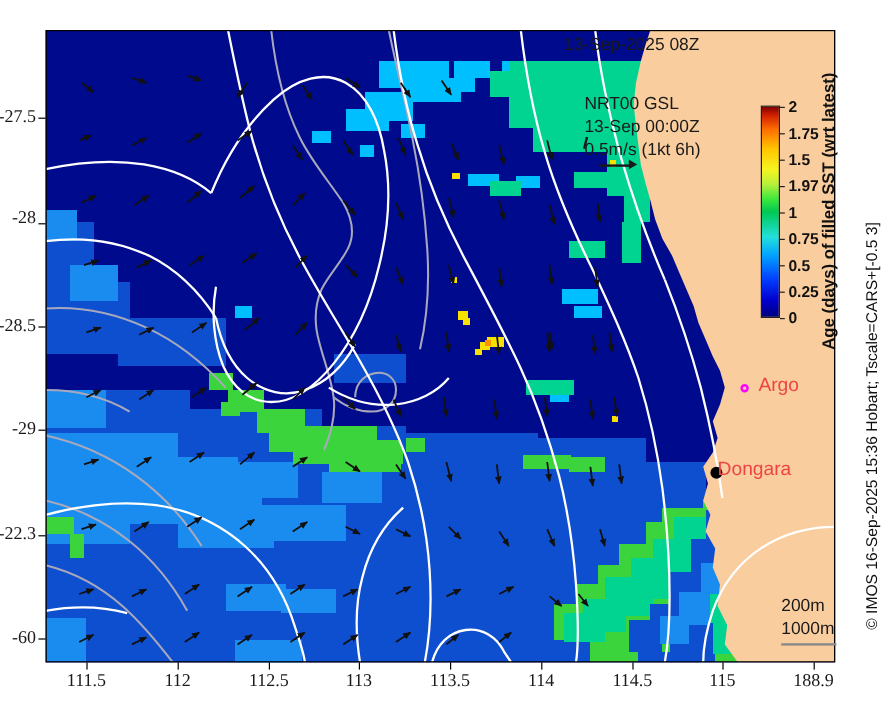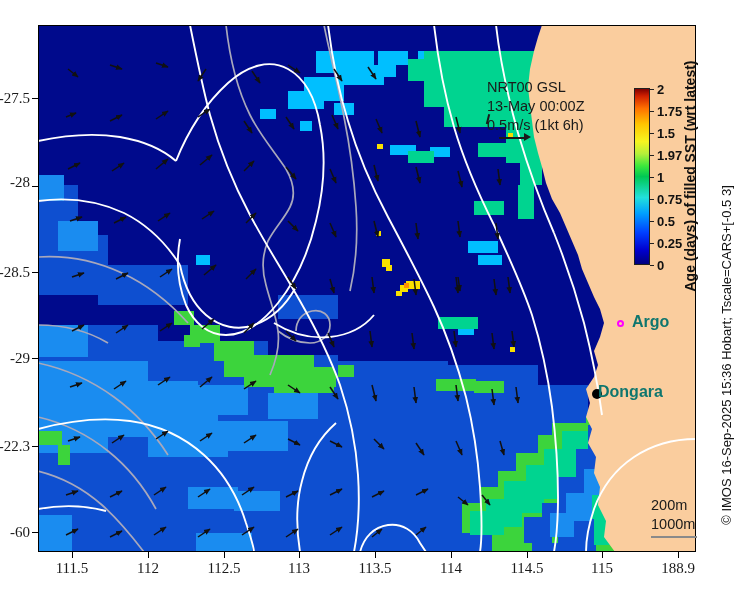--- a/index.html
+++ b/index.html
@@ -21,21 +21,21 @@
   .ytick{height:1px;width:6px;left:32px;}
   .xlab{position:absolute;top:560px;font-family:"Liberation Serif",serif;
         font-size:15px;color:#1a1a1a;transform:translateX(-50%);white-space:nowrap;}
   .ylab{position:absolute;left:30px;font-family:"Liberation Serif",serif;
         font-size:15px;color:#1a1a1a;transform:translate(-100%,-50%);white-space:nowrap;}
 
   
   .maptxt{position:absolute;font-family:"Liberation Sans",sans-serif;
           font-size:14.5px;color:#1a1a1a;white-space:nowrap;}
   .placelbl{position:absolute;font-family:"Liberation Sans",sans-serif;
-          font-weight:bold;font-size:16px;color:#0f766e;white-space:nowrap;}
+          font-weight:normal;font-size:16px;color:#ef4444;white-space:nowrap;}
 
   
   #cbwrap{position:absolute;left:634px;top:88px;width:16px;height:177px;}
   #cbar{width:16px;height:177px;border:1px solid #202020;box-sizing:border-box;
         background:linear-gradient(to top,
           #00007f 0%,
           #0000cf 8%,
           #0040ff 18%,
           #00a0ff 29%,
           #22e0dc 38%,
@@ -460,23 +460,24 @@
     <div class="tick ytick" style="top:446px"></div>
     <div class="tick ytick" style="top:532px"></div>
     <div class="ylab" style="top:98px">-27.5</div>
     <div class="ylab" style="top:182px">-28</div>
     <div class="ylab" style="top:272px">-28.5</div>
     <div class="ylab" style="top:358px">-29</div>
     <div class="ylab" style="top:446px">-22.3</div>
     <div class="ylab" style="top:532px">-60</div>
   </div>
 
+  <div class="maptxt" style="left:470px;top:30px">13-Sep-2025 08Z</div>
 
   <div class="maptxt" style="left:487px;top:79px">NRT00 GSL</div>
-  <div class="maptxt" style="left:487px;top:98px">13-May 00:00Z</div>
+  <div class="maptxt" style="left:487px;top:98px">13-Sep 00:00Z</div>
   <div class="maptxt" style="left:487px;top:117px">0.5m/s (1kt 6h)</div>
   <div id="reftick"></div>
   <div id="refarrowline"></div>
   <div id="refarrowhead"></div>
 
   <div id="argodot"></div>
   <div class="placelbl" style="left:632px;top:313px">Argo</div>
 
   <div id="dongaradot"></div>
   <div class="placelbl" style="left:598px;top:383px" style2="">Dongara</div>

